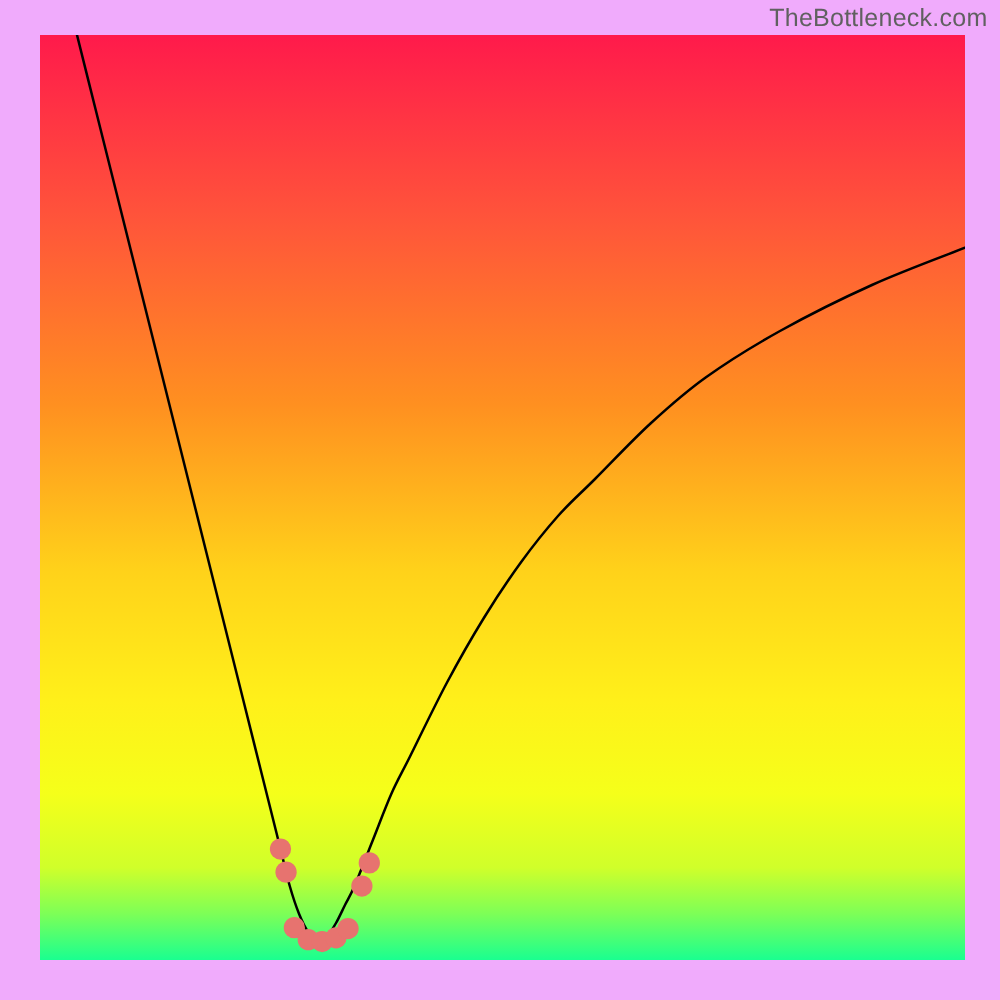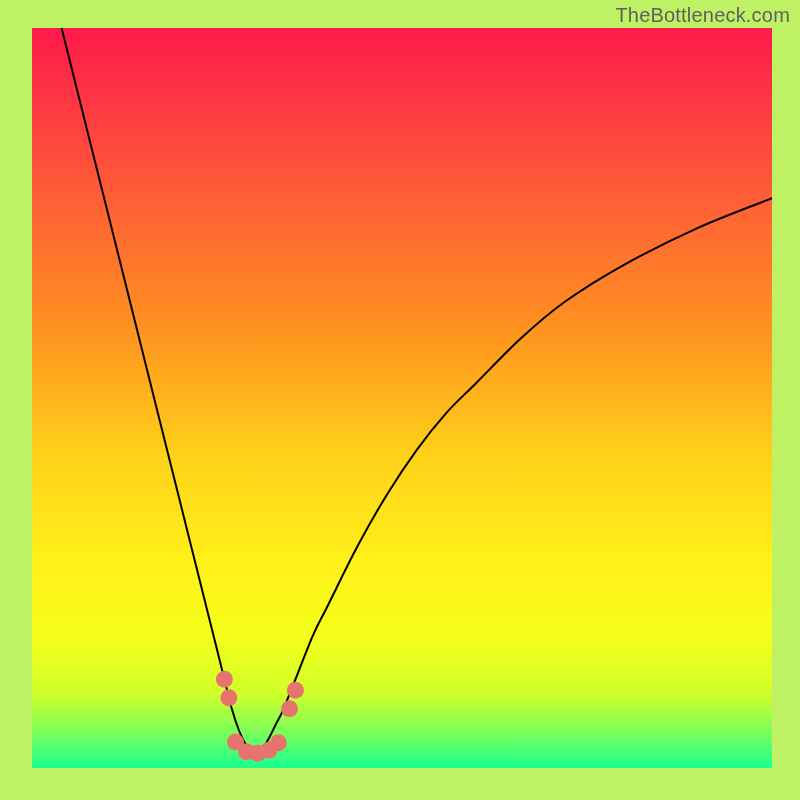--- a/index.html
+++ b/index.html
@@ -7,21 +7,21 @@
     padding: 0;
     width: 800px;
     height: 800px;
     overflow: hidden;
     background: #000;
     font-family: Arial, Helvetica, sans-serif;
   }
   .outer {
     width: 800px;
     height: 800px;
-    background: #bef264;
+    background: #f0abfc;
     position: relative;
   }
   .watermark {
     position: absolute;
     top: 4px;
     right: 10px;
     color: #606060;
     font-size: 20px;
     font-weight: 500;
     letter-spacing: 0.2px;

